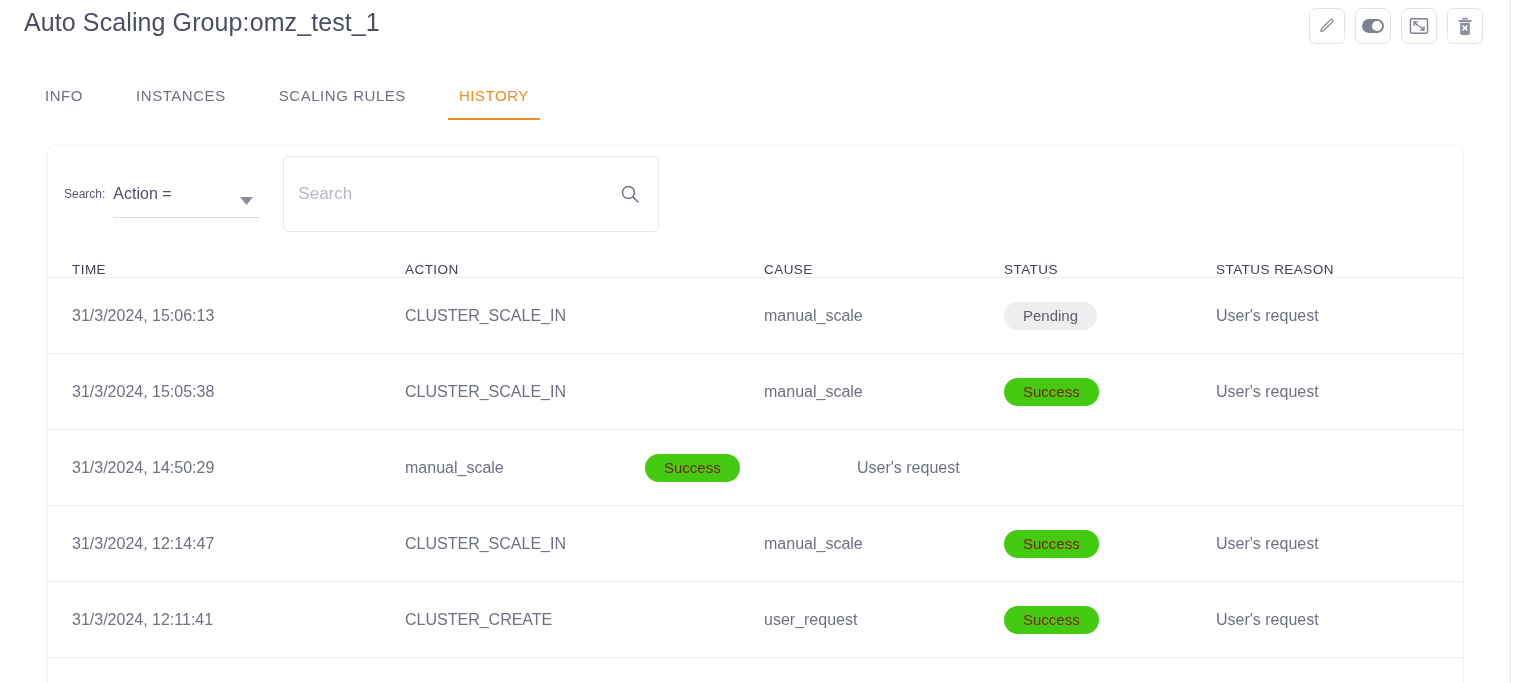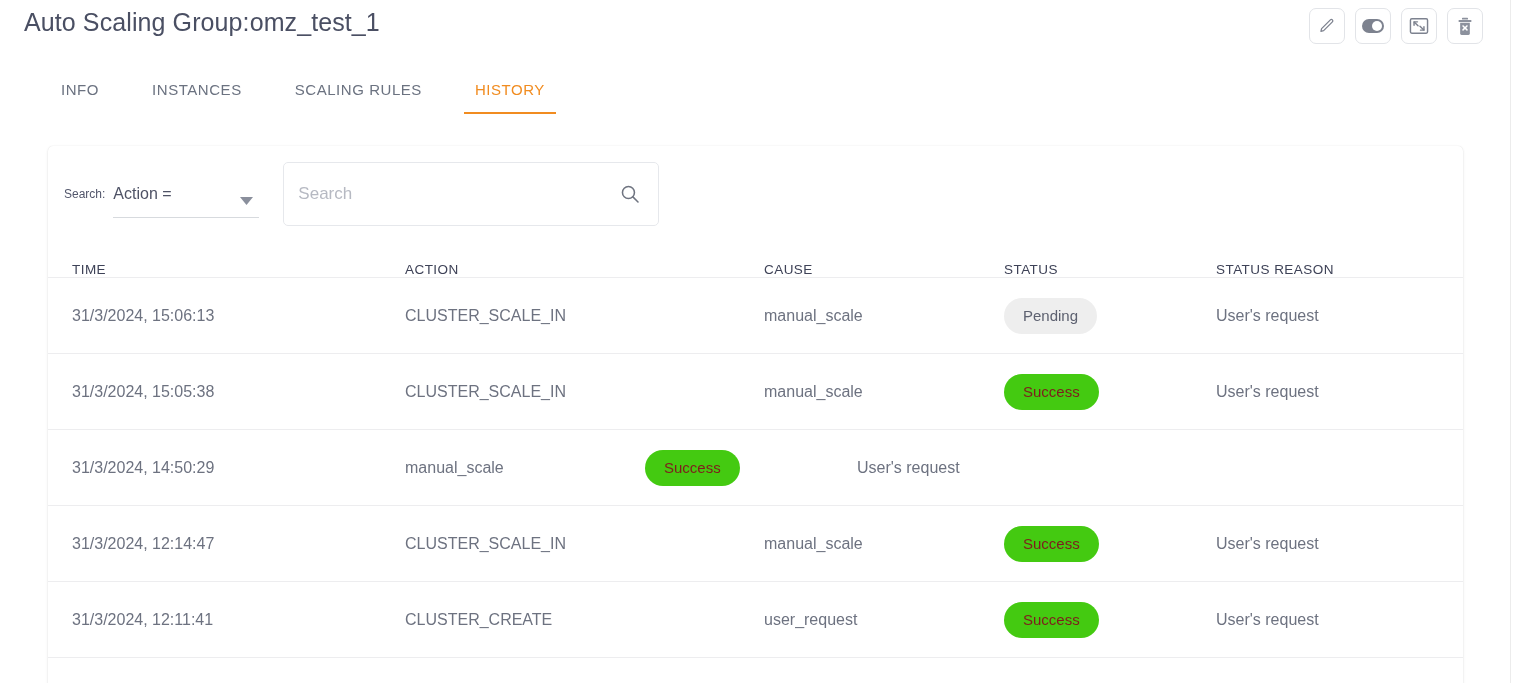--- a/index.html
+++ b/index.html
@@ -55,23 +55,23 @@
     align-items: center;
     justify-content: center;
     cursor: pointer;
   }
   .icon-btn svg { display: block; }
 
   
   .tabs {
     position: absolute;
     top: 75px;
-    left: 50px;
-    display: flex;
-    align-items: center;
+    left: 34px;
+    display: flex;
+    align-items: flex-end;
     height: 45px;
   }
 
   .tab {
     position: relative;
     font-size: 15px;
     letter-spacing: 0.55px;
     color: #6b7280;
     padding: 0 11px 16px 11px;
     margin-right: 31px;
@@ -135,21 +135,21 @@
   .field-select .caret {
     position: absolute;
     right: 6px;
     top: 21px;
   }
 
   .search-input-wrap {
     position: relative;
     margin-left: 24px;
     width: 376px;
-    height: 64px;
+    height: 76px;
     border: 1px solid #e6e8ec;
     border-radius: 5px;
     display: flex;
     align-items: center;
   }
   .search-input {
     border: none;
     outline: none;
     background: transparent;
     font-family: "Liberation Sans", sans-serif;
@@ -203,21 +203,21 @@
   .c-time   { width: 333px; }
   .c-action { width: 359px; }
   .c-cause  { width: 240px; }
   .c-status { width: 212px; }
   .c-reason { width: 247px; }
 
   .badge {
     display: inline-flex;
     align-items: center;
     justify-content: center;
-    height: 36px;
+    height: 28px;
     padding: 0 19px;
     border-radius: 18px;
     font-size: 15px;
     white-space: nowrap;
   }
   .badge.success { background: #44ca11; color: #7f1d1d; }
   .badge.pending { background: #eeeeee; color: #5d6170; }
 
   
   .scroll-hairline {

